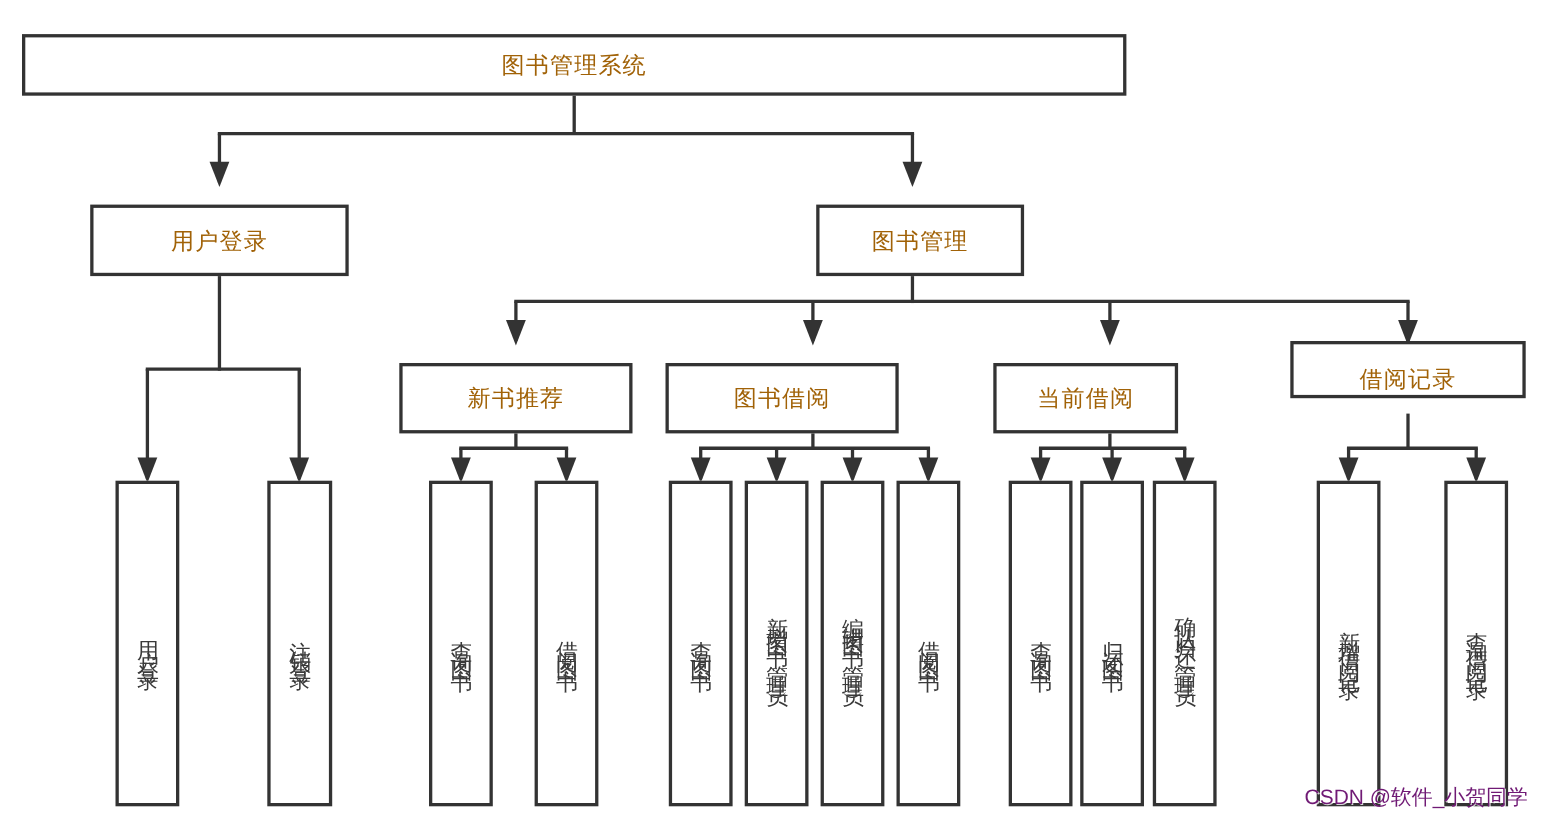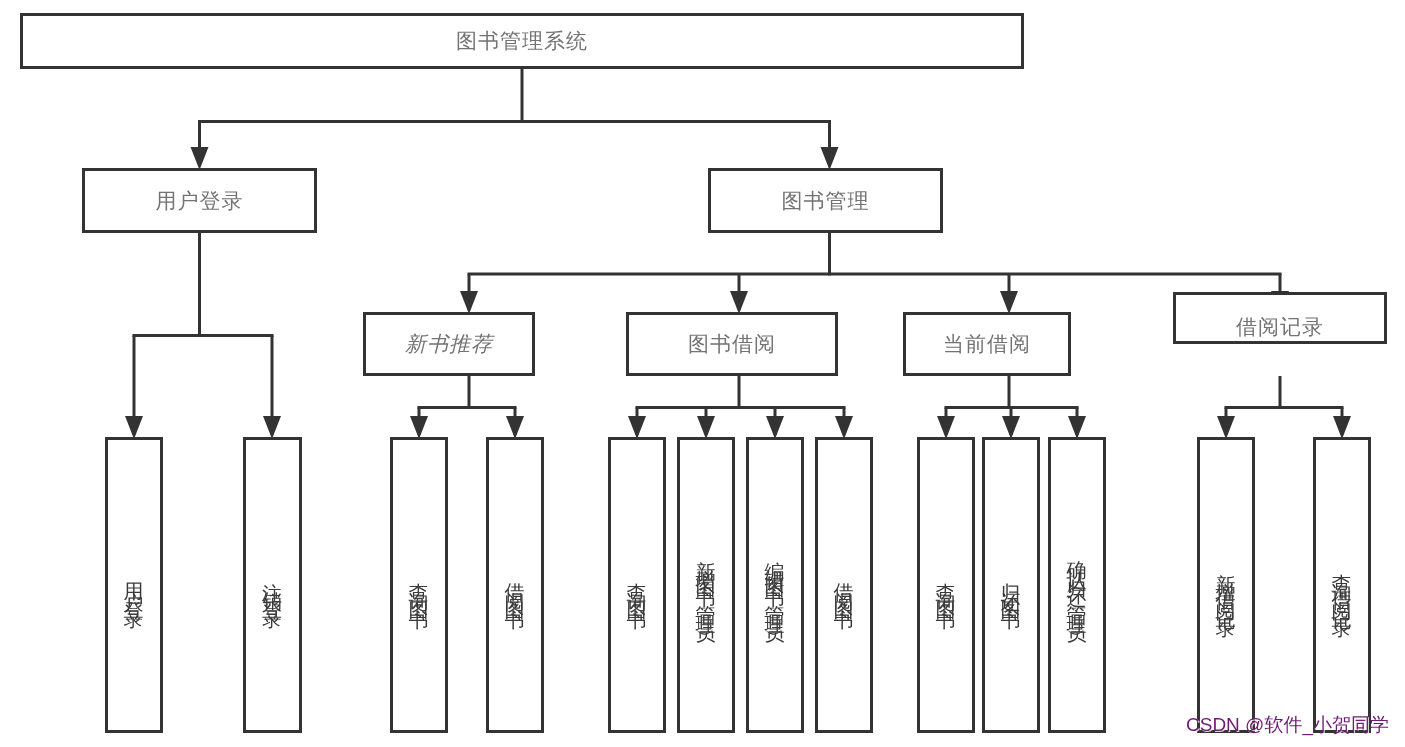--- a/index.html
+++ b/index.html
@@ -22,23 +22,24 @@
     pointer-events: none;
   }
   .node {
     position: absolute;
     box-sizing: border-box;
     background: #ffffff;
     border: 3px solid #333333;
     display: flex;
     align-items: center;
     justify-content: center;
-    color: #737373;
+    color: #a16207;
     font-size: 21px;
     letter-spacing: 1px;
+    margin-top: 18px;
   }
   .node .lbl { white-space: nowrap; }
   .vnode {
     position: absolute;
     box-sizing: border-box;
     background: #ffffff;
     border: 3px solid #333333;
     display: flex;
     align-items: center;
     justify-content: center;
@@ -139,28 +140,28 @@
     </g>
   </svg>
 
   <div class="node" style="left:20px; top:13px; width:1004px; height:56px;">
     <span class="lbl">图书管理系统</span>
   </div>
 
   <div class="node" style="left:82px; top:168px; width:235px; height:65px;">
     <span class="lbl">用户登录</span>
   </div>
-  <div class="node" style="left:708px; top:168px; width:235px; height:65px;">
+  <div class="node" style="left:742px; top:168px; width:189px; height:65px;">
     <span class="lbl">图书管理</span>
   </div>
 
-  <div class="node" style="left:363px; top:312px; width:172px; height:64px;font-style:italic;">
+  <div class="node" style="left:363px; top:312px; width:212px; height:64px;">
     <span class="lbl">新书推荐</span>
   </div>
-  <div class="node" style="left:626px; top:312px; width:212px; height:64px;">
+  <div class="node" style="left:605px; top:312px; width:212px; height:64px;">
     <span class="lbl">图书借阅</span>
   </div>
   <div class="node" style="left:903px; top:312px; width:168px; height:64px;">
     <span class="lbl">当前借阅</span>
   </div>
   <div class="node" style="left:1173px; top:292px; width:214px; height:52px;align-items:flex-end;">
     <span class="lbl">借阅记录</span>
   </div>
 
   <div class="vnode" style="left:105px; top:437px; width:58px; height:296px;">

